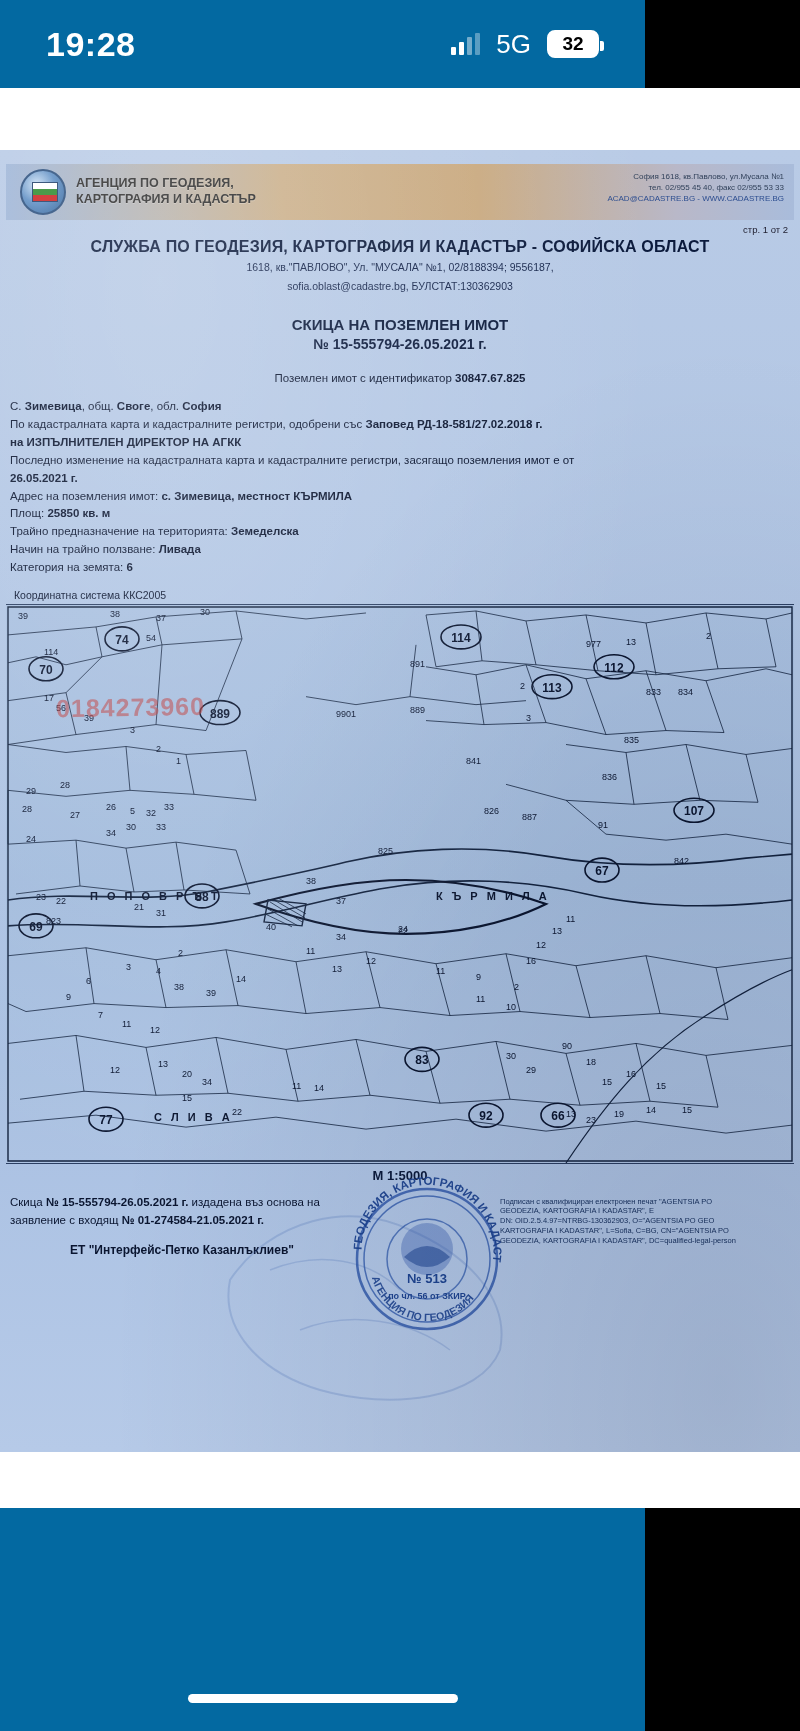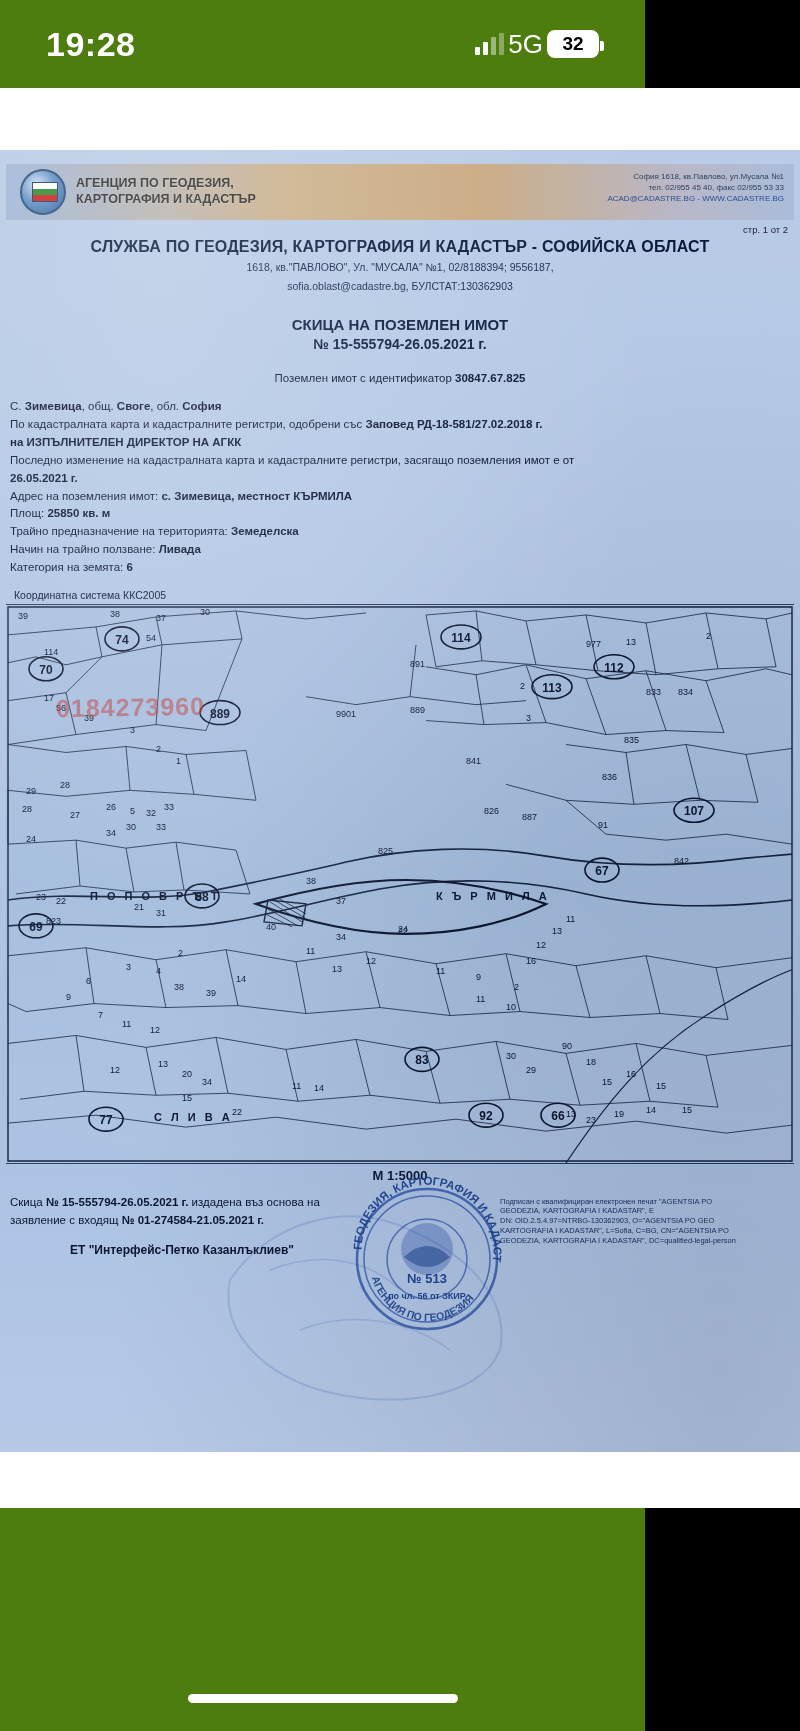--- a/index.html
+++ b/index.html
@@ -5,31 +5,31 @@
   * { box-sizing: border-box; margin: 0; padding: 0; }
   html, body {
     width: 800px; height: 1731px;
     background: #000;
     font-family: "Liberation Sans", sans-serif;
     overflow: hidden;
   }
   .phone {
     position: relative;
     width: 645px; height: 1731px;
-    background: #4d7c0f;
+    background: #0369a1;
   }
   
   .statusbar {
     position: absolute; top: 0; left: 0; right: 0; height: 88px;
     display: flex; align-items: center; justify-content: space-between;
     padding: 0 46px;
     color: #fff;
   }
   .clock { font-size: 34px; font-weight: 600; letter-spacing: .5px; }
-  .status-right { display: flex; align-items: center; gap: 4px; }
+  .status-right { display: flex; align-items: center; gap: 16px; }
   .bars { display: flex; align-items: flex-end; gap: 3px; height: 22px; }
   .bars i { display: block; width: 5px; background: #fff; border-radius: 1px; }
   .bars i:nth-child(1) { height: 8px; }
   .bars i:nth-child(2) { height: 13px; }
   .bars i:nth-child(3) { height: 18px; opacity: .45; }
   .bars i:nth-child(4) { height: 22px; opacity: .35; }
   .net { font-size: 26px; font-weight: 500; }
   .battery {
     position: relative; width: 52px; height: 28px;
     border: 2px solid #fff; border-radius: 8px;

